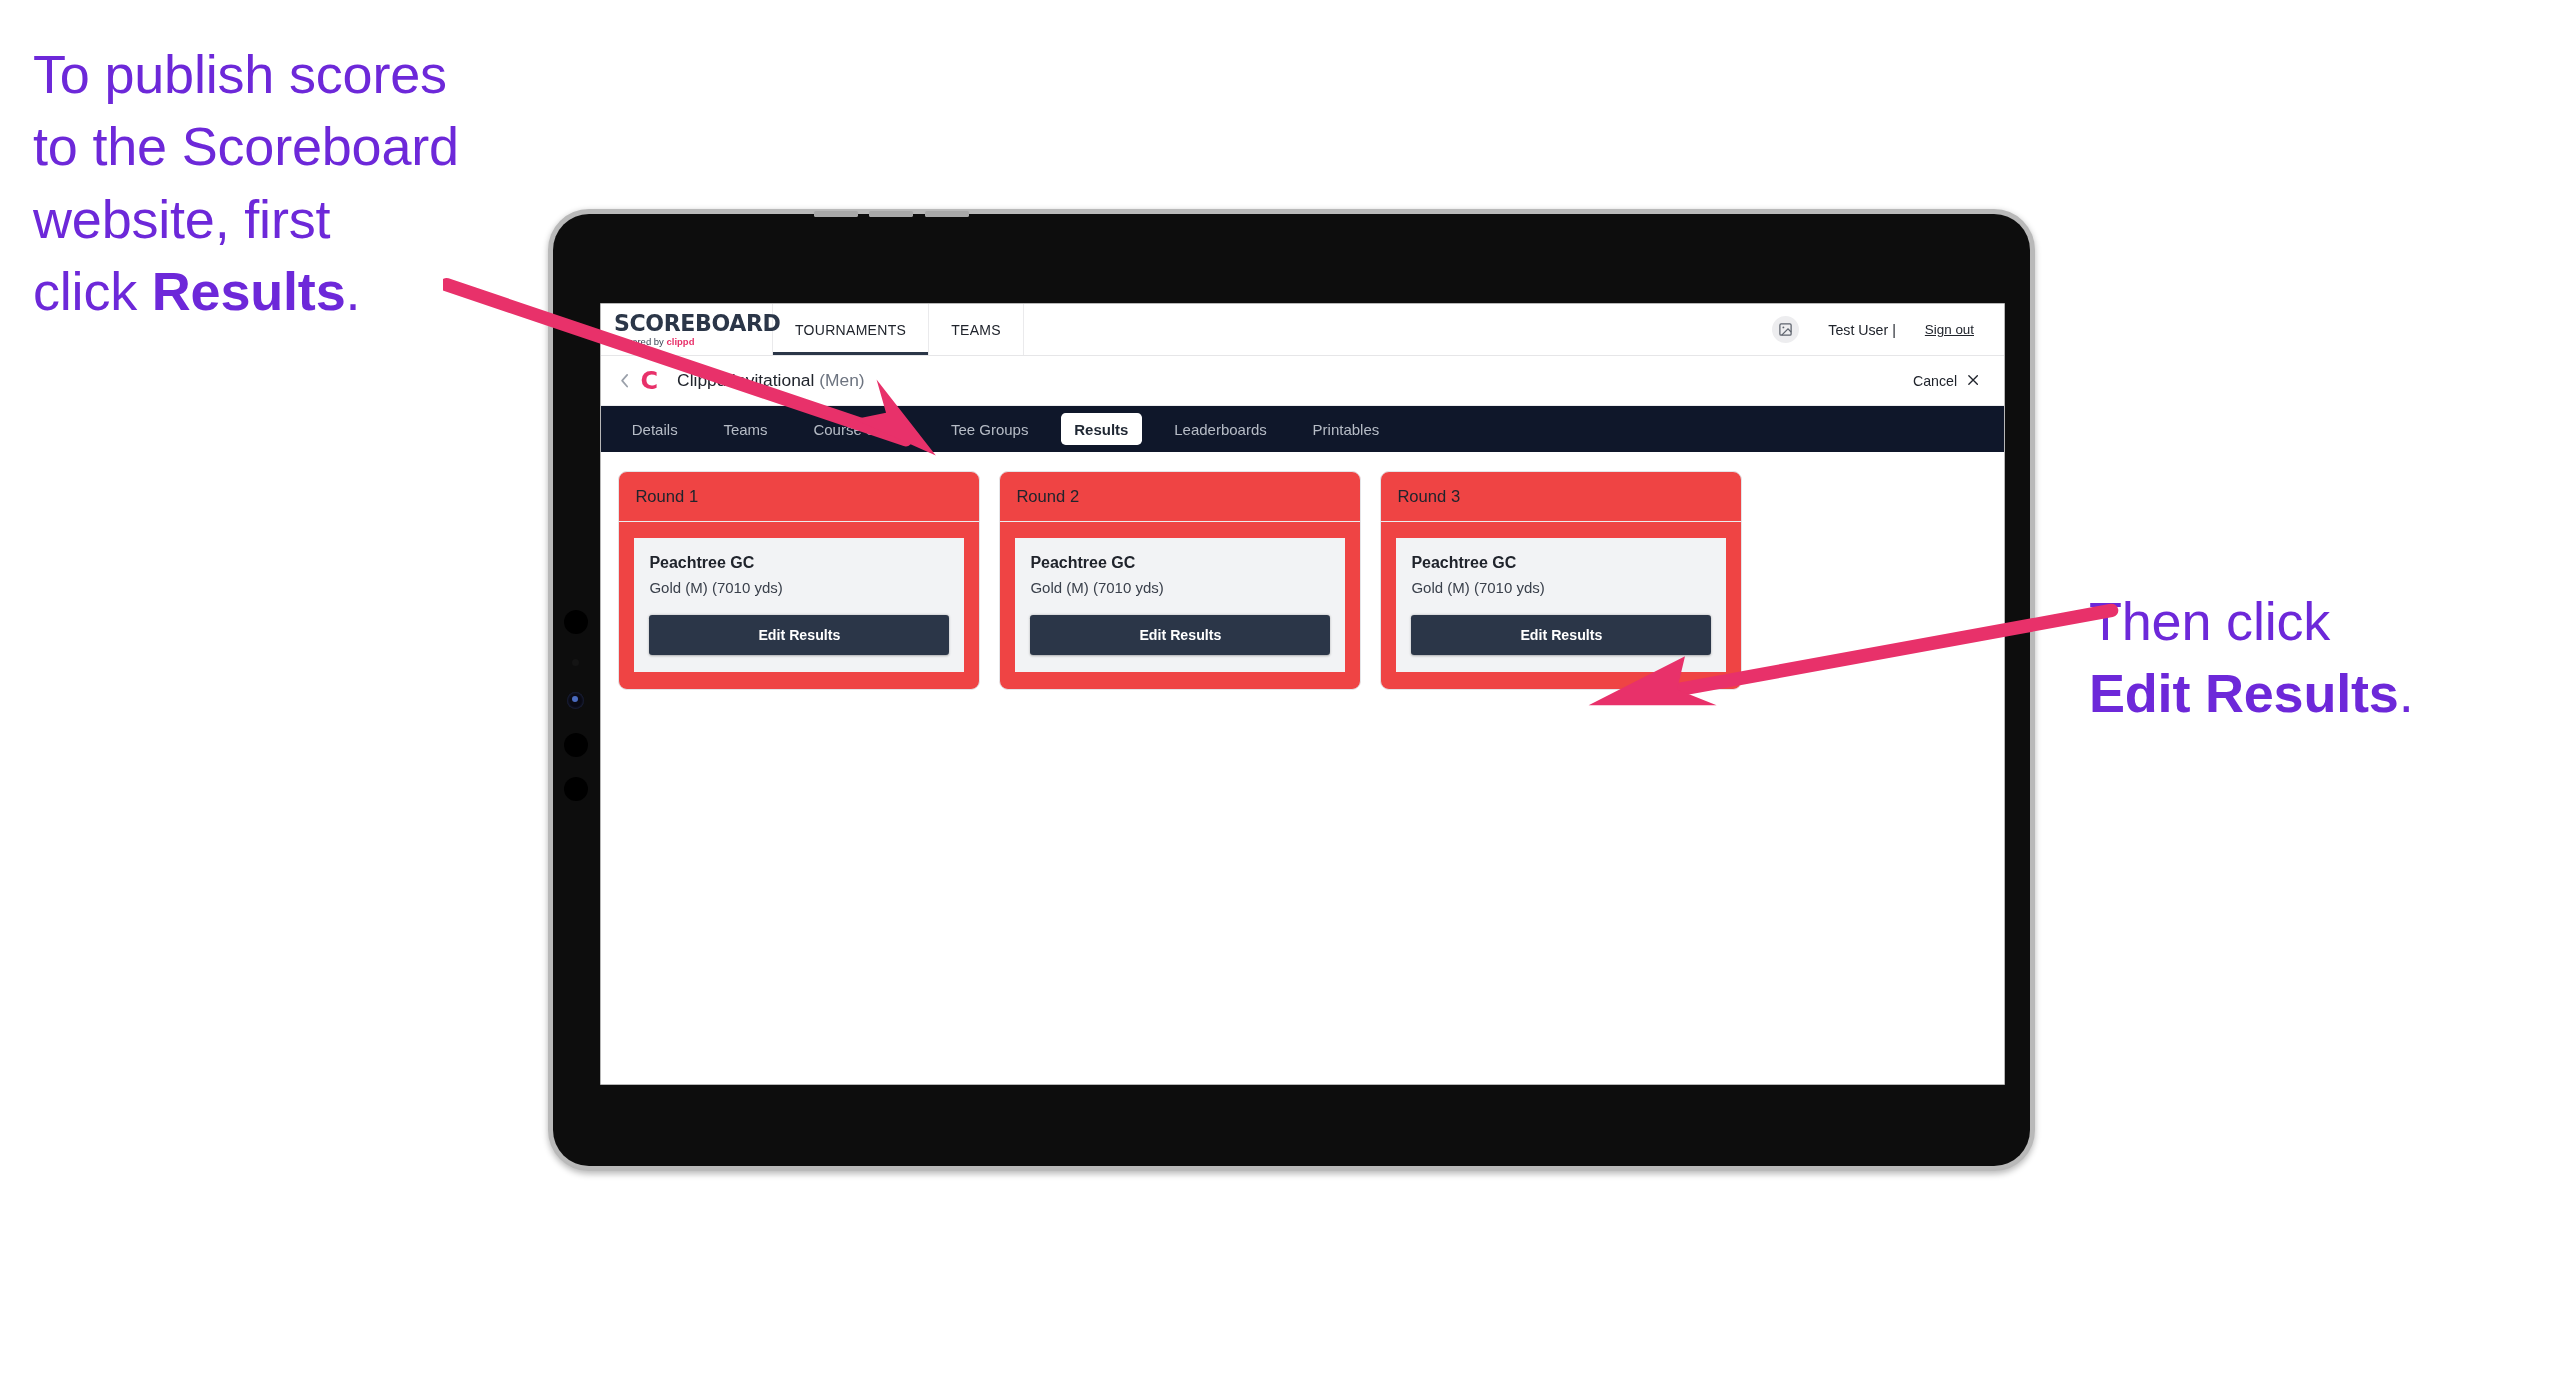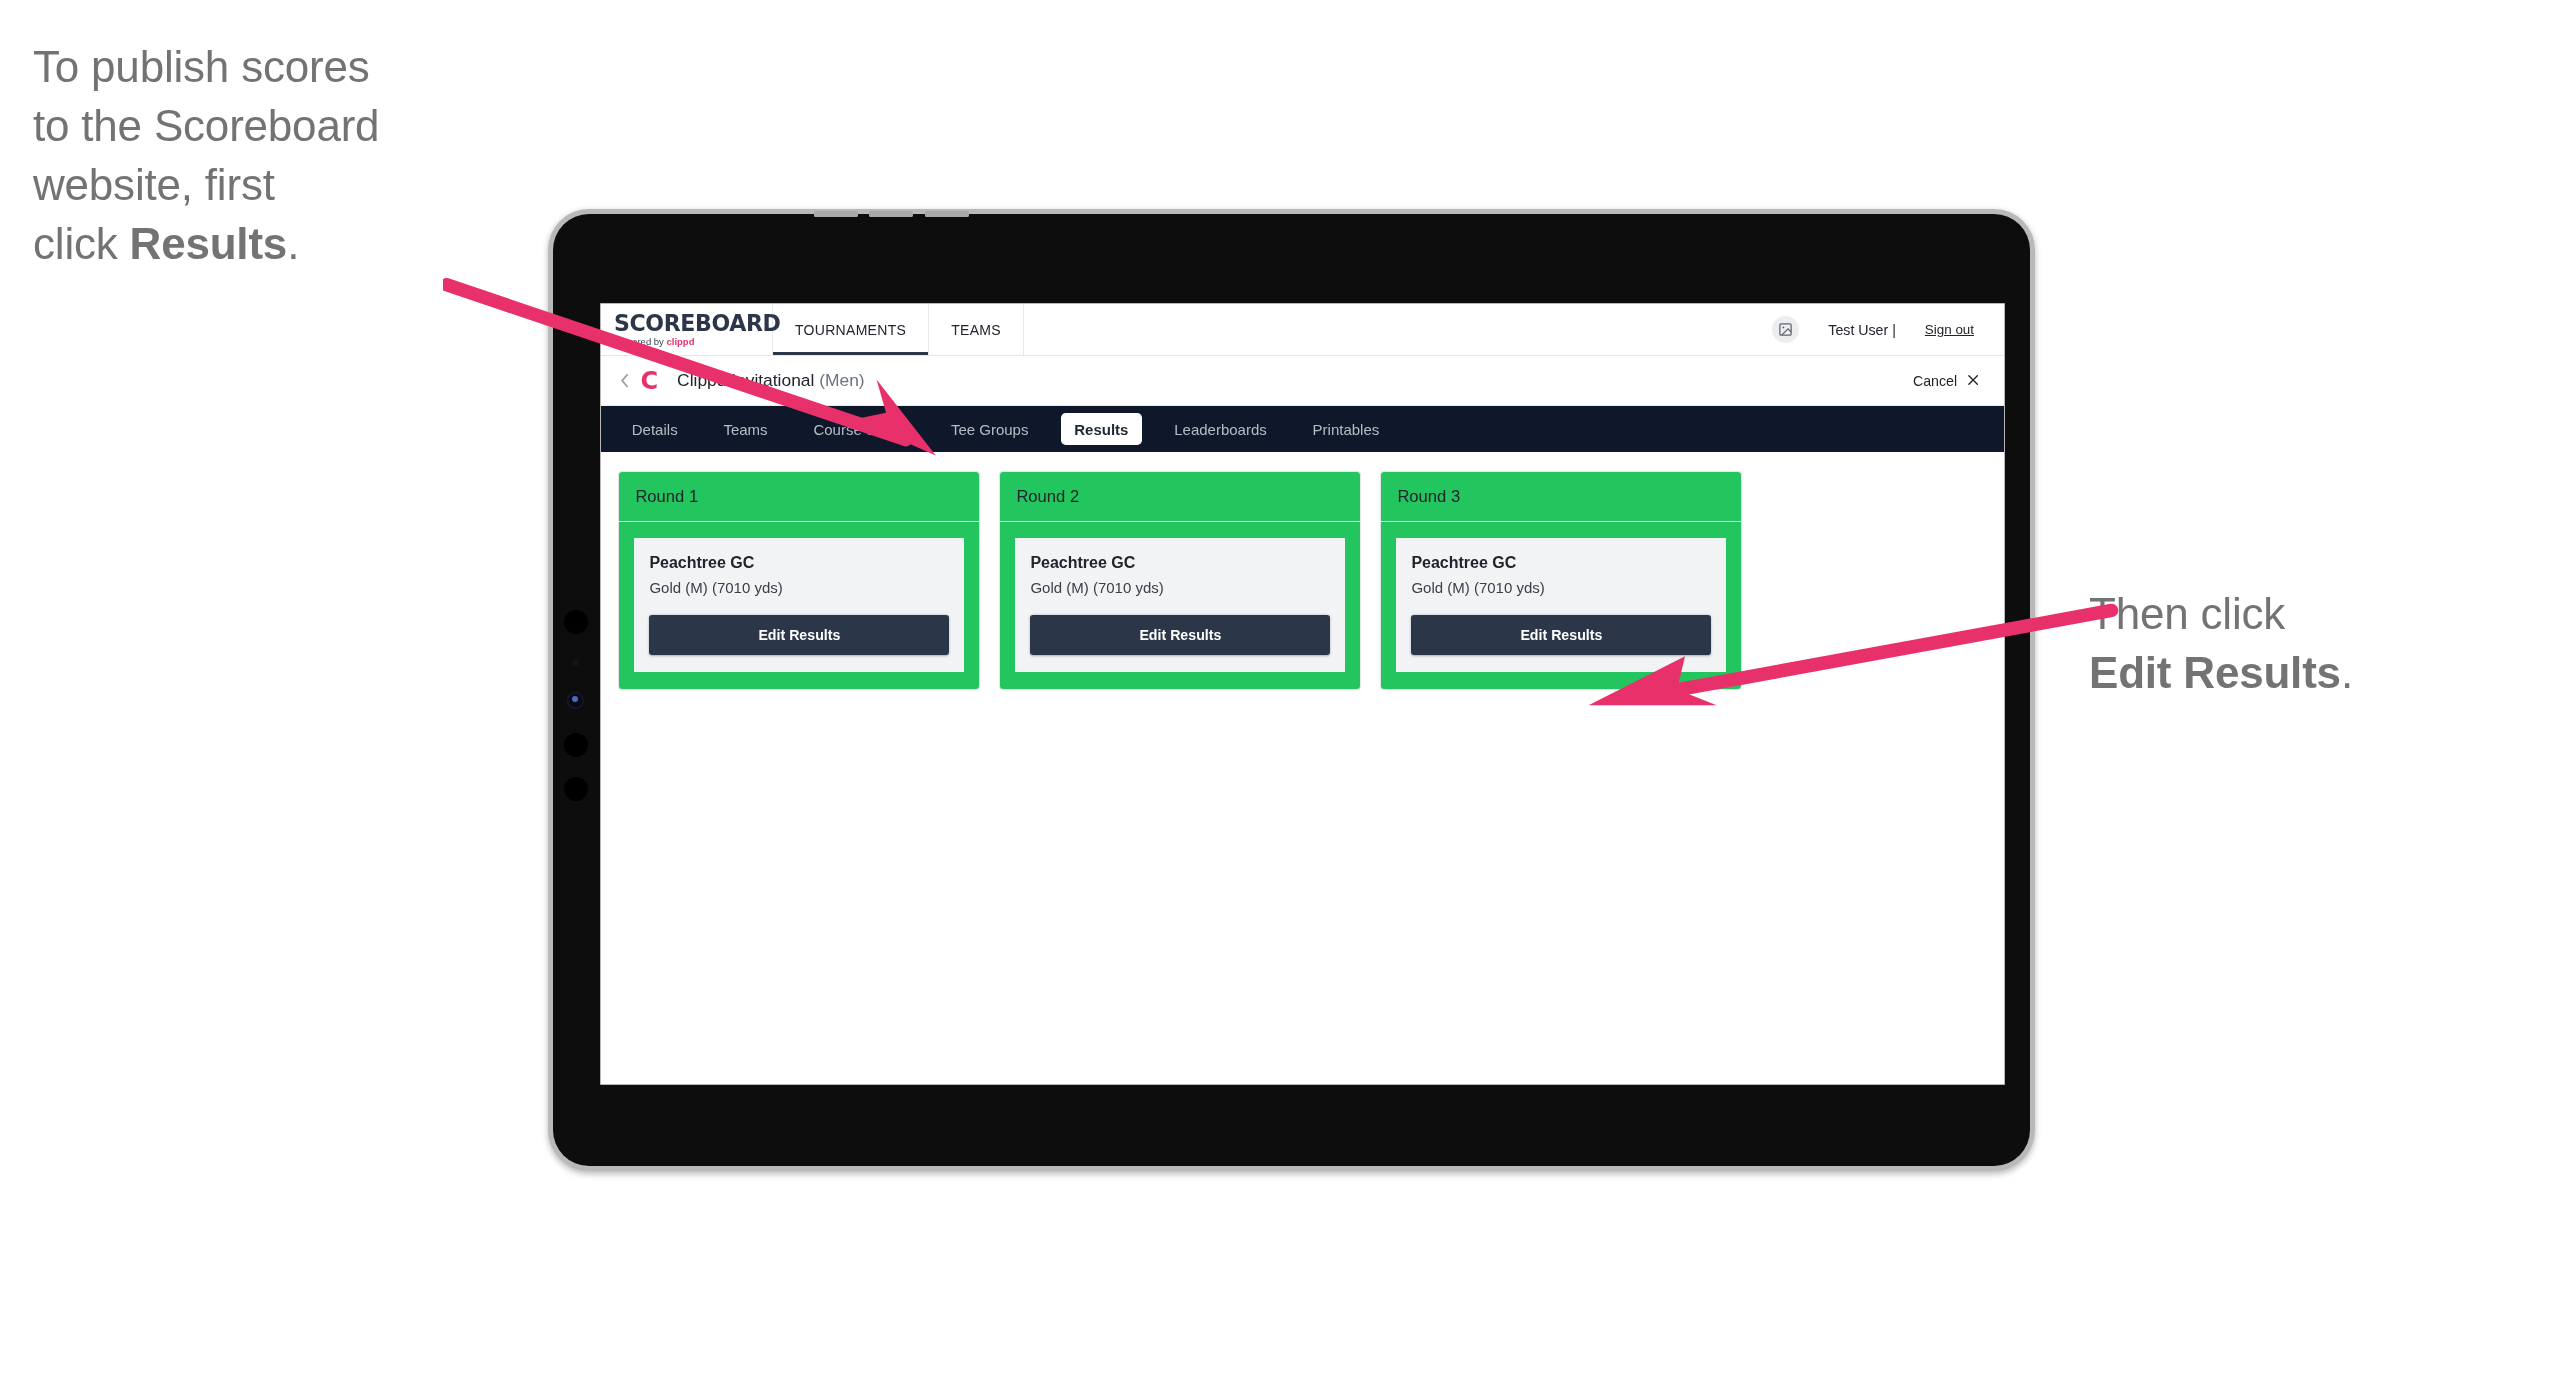--- a/index.html
+++ b/index.html
@@ -11,22 +11,22 @@
     width: 2576px;
     height: 1386px;
     position: relative;
     font-family: "Liberation Sans", sans-serif;
     overflow: hidden;
   }
 
   
   .annotation {
     position: absolute;
-    color: #737373;
-    font-size: 44px;
+    color: #6d28d9;
+    font-size: 54px;
     line-height: 1.34;
     letter-spacing: -0.2px;
   }
   .annotation .strong { font-weight: bold; }
 
   #annot-left {
     left: 33px;
     top: 38px;
     width: 522px;
   }
@@ -265,23 +265,23 @@
 
   
   #cards-area {
     padding: 19px 17.4px;
     display: flex;
     gap: 19px;
     background: #ffffff;
   }
   .round-card {
     width: 360px;
-    background: #22c55e;
+    background: #ef4444;
     border: 0.8px solid #e4e5e8;
-    border-radius: 4px;
+    border-radius: 9px;
     overflow: hidden;
   }
   .round-card-head {
     height: 49px;
     display: flex;
     align-items: center;
     padding-left: 16px;
     border-bottom: 0.8px solid #ececee;
     font-size: 16.6px;
     color: #20242c;

